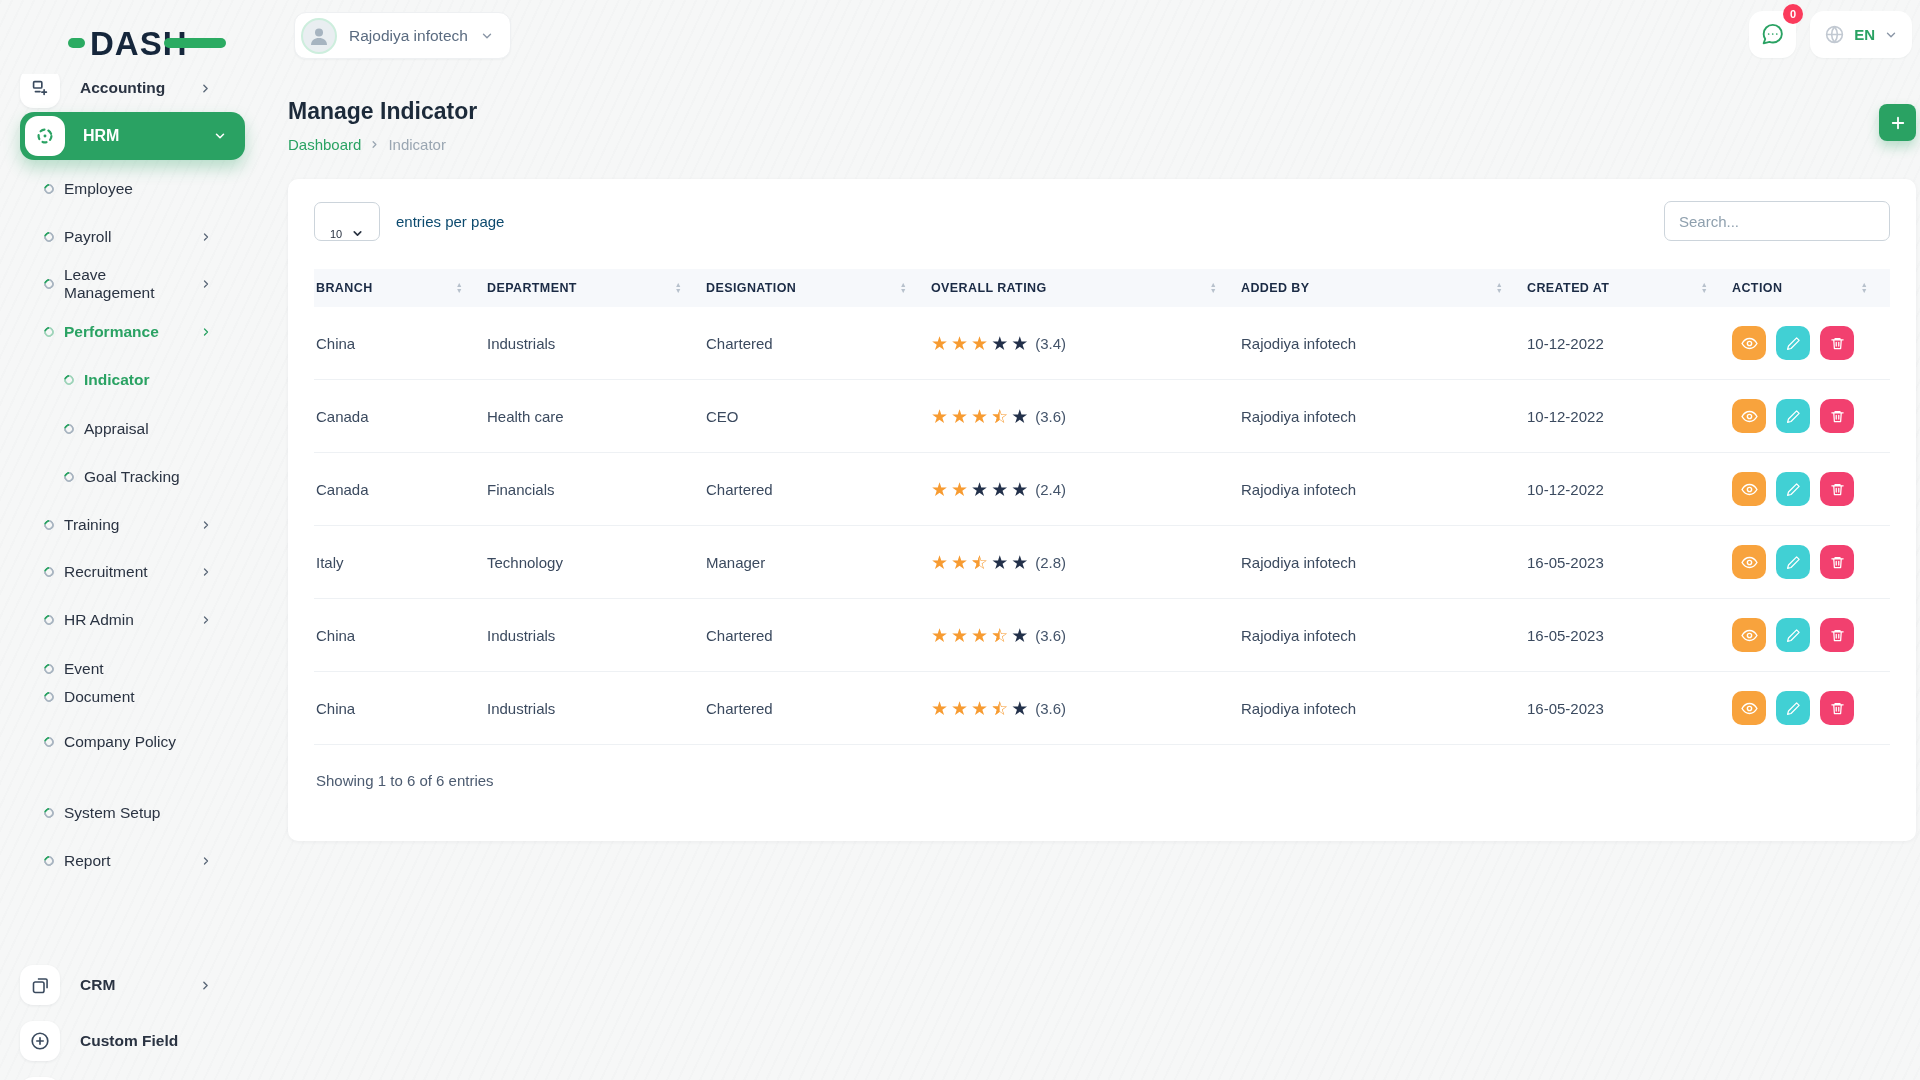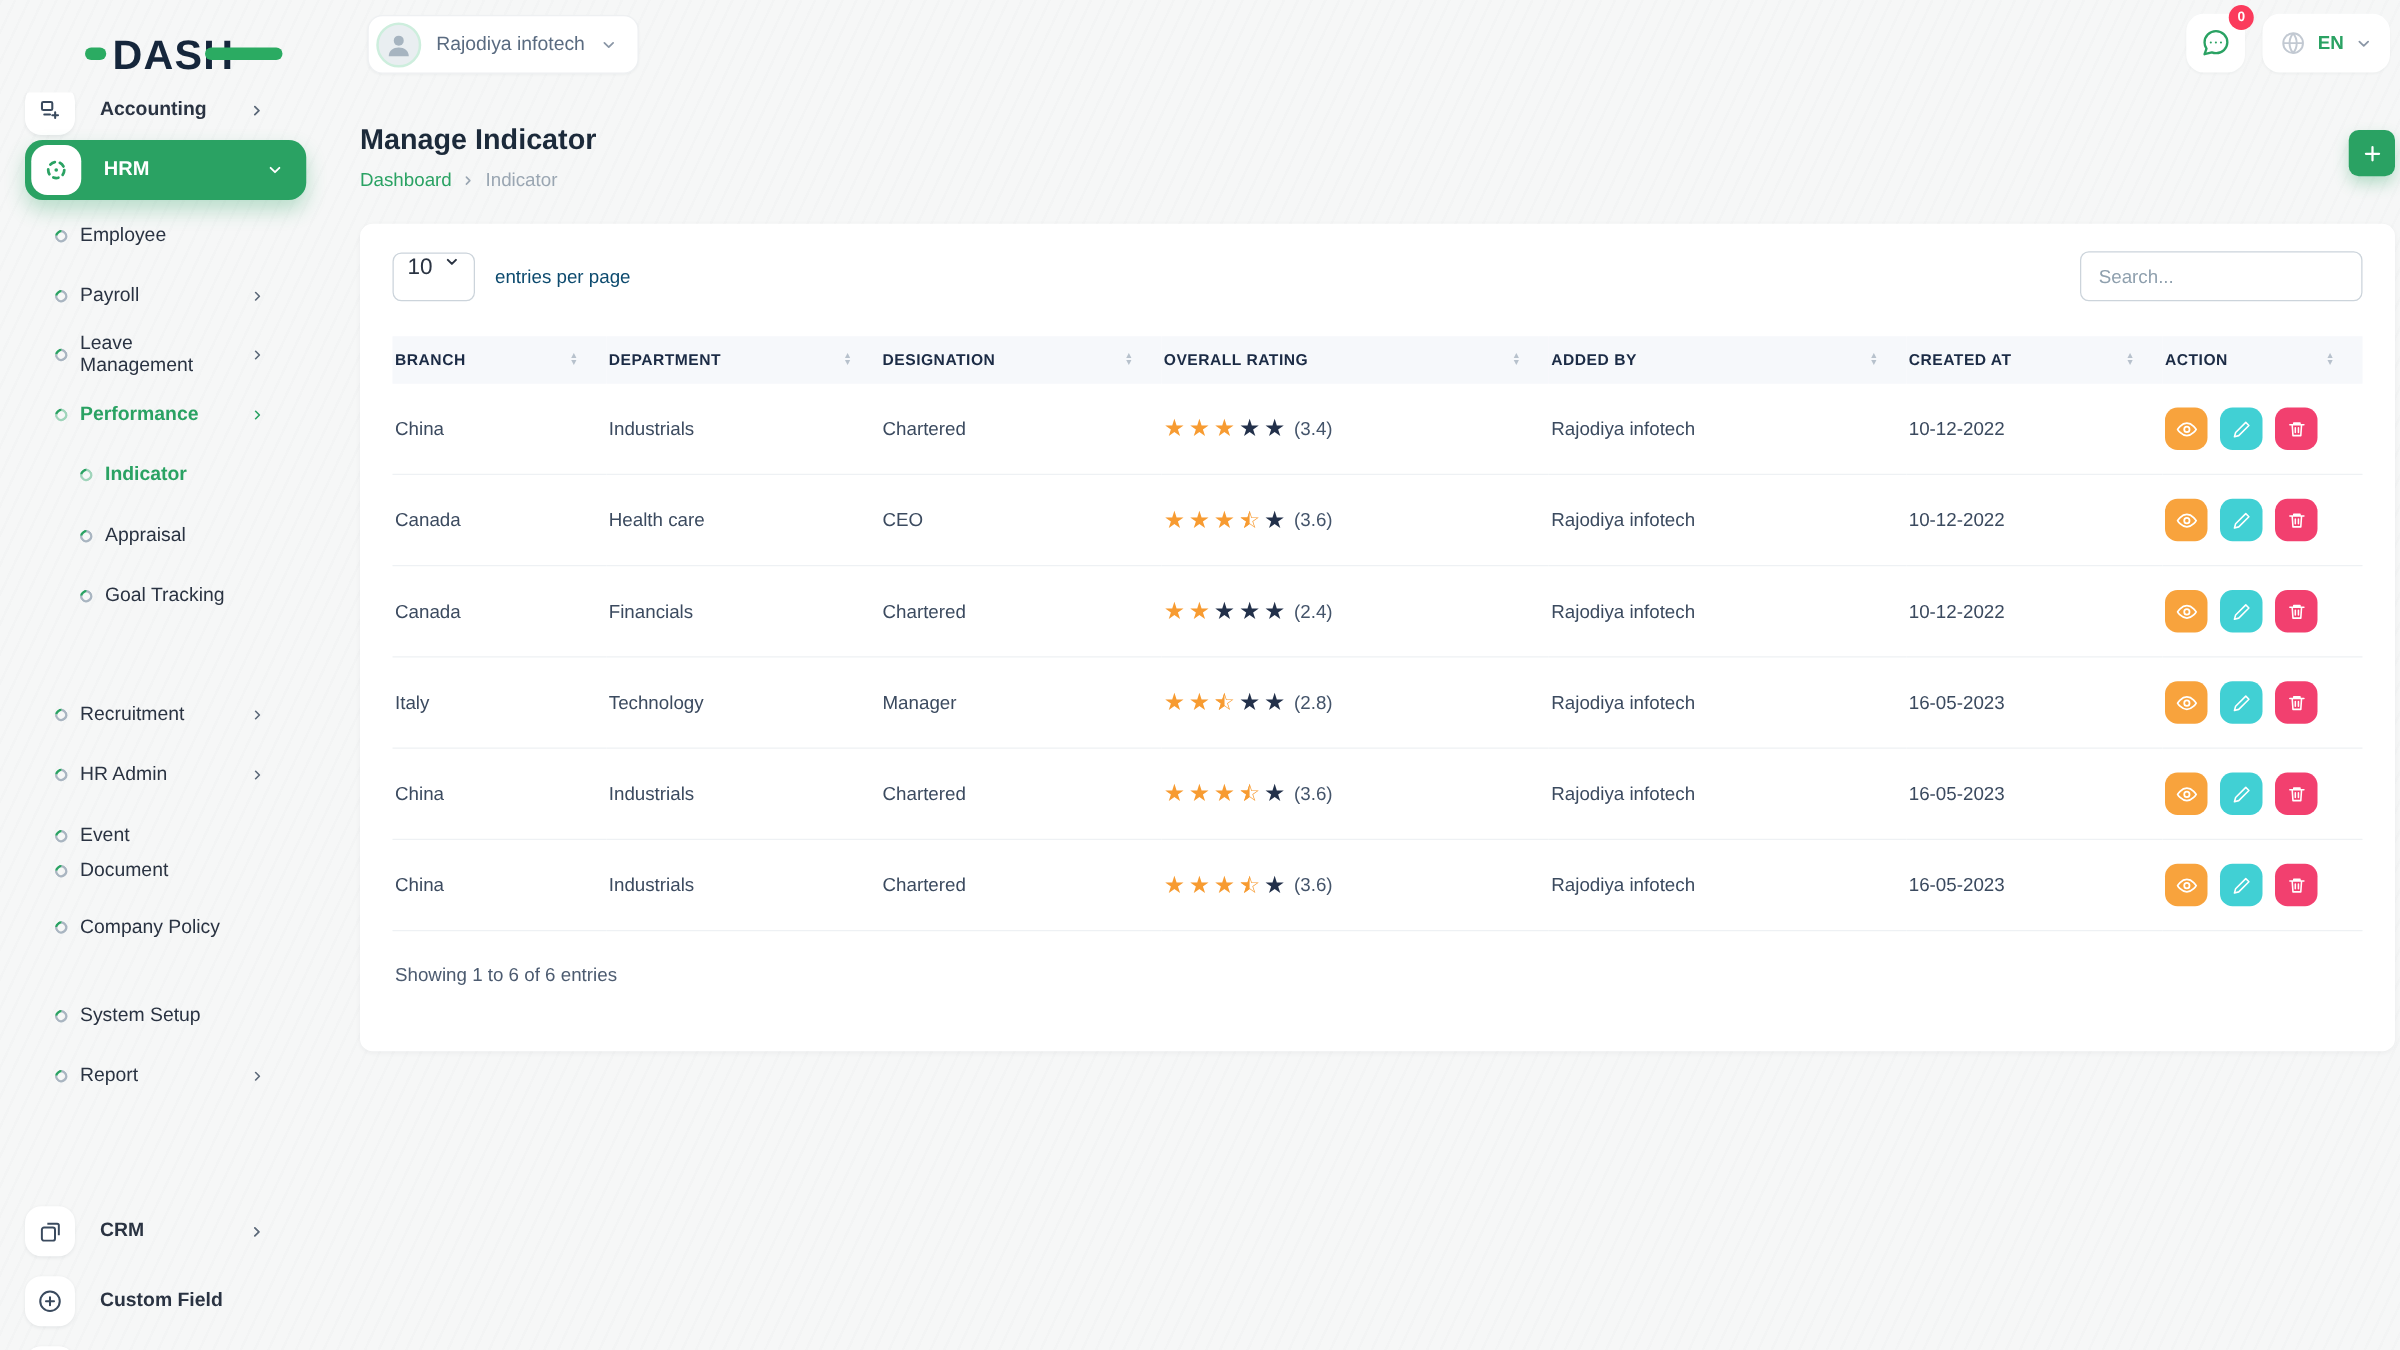--- a/index.html
+++ b/index.html
@@ -44,21 +44,21 @@
   .content { position:absolute; left:288px; top:98px; width:1628px; }
   .content-head { display:flex; justify-content:space-between; align-items:flex-start; }
   .page-title { font-size:23px; font-weight:700; color:#1c2a3a; }
   .breadcrumb { margin-top:11px; display:flex; align-items:center; gap:8px; font-size:15px; }
   .breadcrumb a { color:#2aa263; text-decoration:none; cursor:pointer; }
   .breadcrumb .current { color:#9aa6b2; }
   .add-btn { width:37px; height:37px; margin-top:6px; border:none; border-radius:8px; background:#2aa263; color:#fff; display:flex; align-items:center; justify-content:center; cursor:pointer; box-shadow:0 6px 12px rgba(42,162,99,.3); }
   .card { margin-top:26px; background:#fff; border-radius:10px; padding:22px 26px 0; box-shadow:0 1px 4px rgba(30,40,60,.05); }
   .card-controls { display:flex; align-items:center; justify-content:space-between; }
   .controls-left { display:flex; align-items:center; gap:16px; }
-  .per-page-select { width:66px; height:39px; border:1px solid #ccd4db; border-radius:7px; display:flex; align-items:flex-start; justify-content:center; gap:9px; font-size:18px; color:#2a3342; cursor:pointer; background:#fff; }
+  .per-page-select { width:66px; height:39px; border:1px solid #ccd4db; border-radius:7px; display:flex; align-items:flex-end; justify-content:center; gap:9px; font-size:11px; color:#2a3342; cursor:pointer; background:#fff; }
   .per-page-label { font-size:15px; color:#0c4a6e; }
   .search-input { width:226px; height:40px; border:1px solid #ccd4db; border-radius:7px; padding:0 14px; font-size:15px; color:#2a3342; font-family:inherit; outline:none; background:#fff; }
   .search-input::placeholder { color:#8fa0ae; }
   table { margin-top:28px; width:100%; border-collapse:collapse; table-layout:fixed; }
   thead tr { background:#f6f8fb; }
   th { text-align:left; font-size:12.5px; font-weight:700; color:#1b2b45; letter-spacing:.4px; padding:12px 8px 12px 2px; }
   .th-inner { display:flex; align-items:center; justify-content:space-between; }
   .sort { display:inline-flex; flex-direction:column; align-items:center; margin-right:14px; }
   .sort i { font-style:normal; font-size:7px; line-height:6px; color:#b7c1cc; }
   td { font-size:15px; color:#3b4a5f; padding:19px 8px 19px 2px; border-bottom:1px solid #eef1f4; }
@@ -180,20 +180,27 @@
     <span class="s-label">Indicator</span>
   </div>
   <div class="s-item sub" style="top:331px;">
     <span class="bullet"></span>
     <span class="s-label">Appraisal</span>
   </div>
   <div class="s-item sub" style="top:379px;">
     <span class="bullet"></span>
     <span class="s-label">Goal Tracking</span>
   </div>
+  <div class="s-item" style="top:427px;">
+    <span class="bullet"></span>
+    <span class="s-label">Training</span>
+    <svg class="chev-r" width="12" height="12" viewBox="0 0 24 24" fill="none" stroke="#5b6878" stroke-width="2.6" stroke-linecap="round" stroke-linejoin="round">
+        <path d="M9 6l6 6-6 6"></path>
+      </svg>
+  </div>
   <div class="s-item" style="top:474px;">
     <span class="bullet"></span>
     <span class="s-label">Recruitment</span>
     <svg class="chev-r" width="12" height="12" viewBox="0 0 24 24" fill="none" stroke="#5b6878" stroke-width="2.6" stroke-linecap="round" stroke-linejoin="round">
         <path d="M9 6l6 6-6 6"></path>
       </svg>
   </div>
   <div class="s-item" style="top:522px;">
     <span class="bullet"></span>
     <span class="s-label">HR Admin</span>

